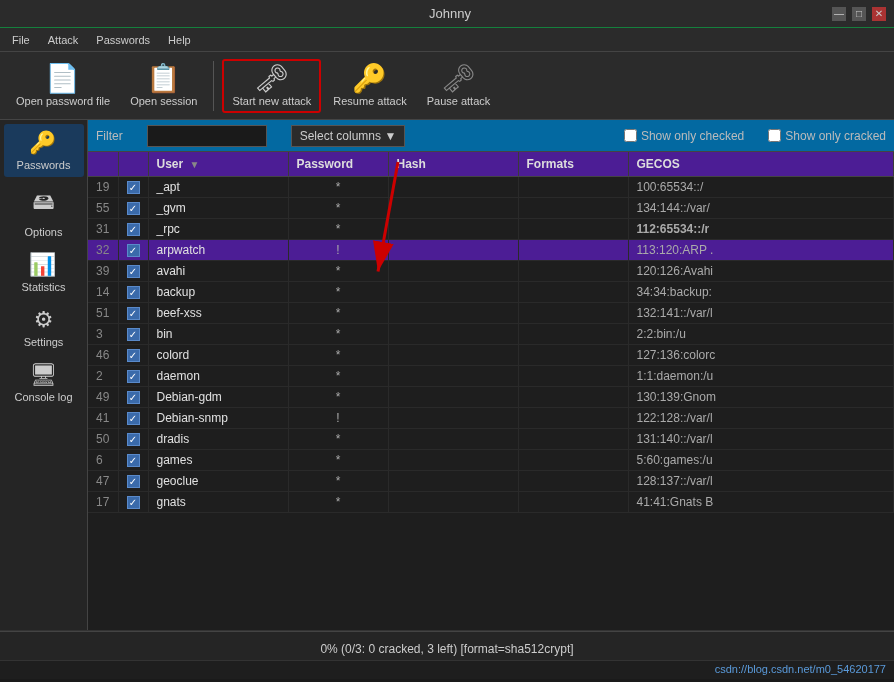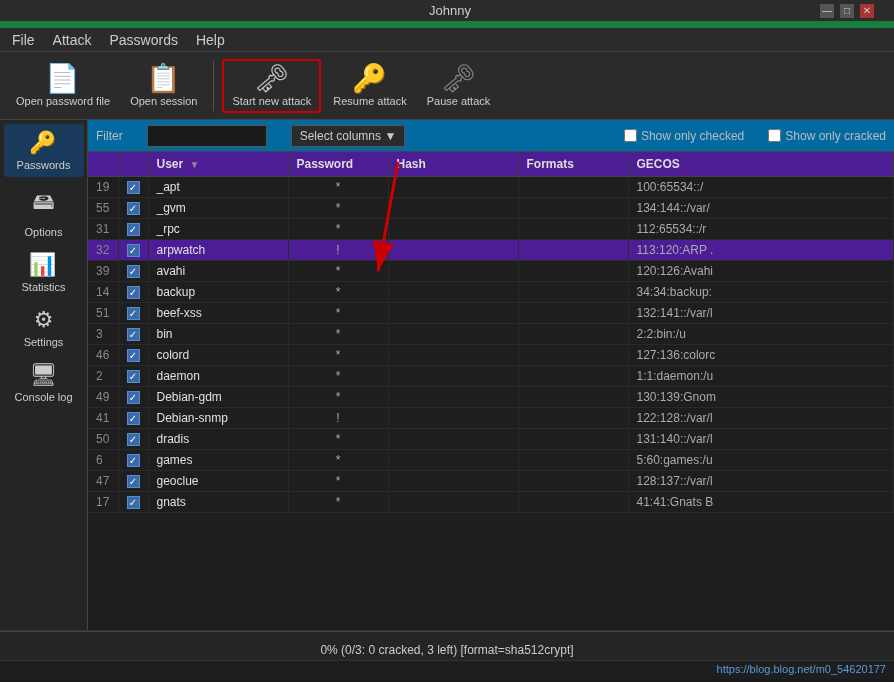--- a/index.html
+++ b/index.html
@@ -12,22 +12,22 @@
       overflow: hidden;
       font-size: 13px;
     }
 
     
     .title-bar {
       background: #2b2b2b;
       display: flex;
       align-items: center;
       justify-content: space-between;
-      padding: 4px 20px;
-      border-bottom: 7px solid #15803d;
+      padding: 4px 8px;
+      border-bottom: 1px solid #15803d;
       height: 28px;
     }
     .title-bar-title {
       flex: 1;
       text-align: center;
       font-size: 13px;
       color: #ccc;
     }
     .window-controls {
       display: flex;
@@ -54,21 +54,21 @@
       gap: 2px;
       padding: 2px 4px;
       border-bottom: 1px solid #444;
       height: 24px;
       align-items: center;
     }
     .menu-item {
       padding: 2px 8px;
       cursor: pointer;
       color: #ccc;
-      font-size: 14px;
+      font-size: 11px;
       border-radius: 2px;
     }
 
     
     .toolbar {
       background: #2b2b2b;
       display: flex;
       align-items: center;
       padding: 4px 8px;
       gap: 4px;
@@ -254,21 +254,20 @@
     }
     .status-text-bar {
       padding: 3px 16px;
       font-size: 12px;
       color: #ccc;
       text-align: center;
       background: #252525;
       border-bottom: 1px solid #333;
       height: 22px;
       display: flex;
-      align-items: center;
       justify-content: center;
     }
     .url-bar {
       padding: 2px 8px;
       font-size: 11px;
       color: #5a9aDA;
       text-align: right;
       height: 18px;
     }
 
@@ -446,21 +445,21 @@
   </tr>
               <tr>
     <td class="row-num">31</td>
     <td class="row-checkbox">
       <span class="cb-check">✓</span>
     </td>
     <td class="user-col">_rpc</td>
     <td class="pass-col">*</td>
     <td class="hash-col"></td>
     <td class="formats-col"></td>
-    <td class="gecos-col" style="max-width:140px;overflow:hidden;text-overflow:ellipsis;">112:65534::/r</td>
+    <td class="gecos-col" style="max-width:140px;overflow:hidden;text-overflow:ellipsis;font-weight:bold;">112:65534::/r</td>
   </tr>
               <tr class="selected">
     <td class="row-num">32</td>
     <td class="row-checkbox">
       <span class="cb-check">✓</span>
     </td>
     <td class="user-col">arpwatch</td>
     <td class="pass-col">!</td>
     <td class="hash-col"></td>
     <td class="formats-col"></td>
@@ -616,15 +615,15 @@
 </div>
 
 <div class="bottom-bar">
   <div style="background:#252525; height:8px; border-top:1px solid #444;">
     <div style="height:8px; width:0%; background:linear-gradient(to right,#1a5a9a,#2a7aca);"></div>
   </div>
   <div class="status-text-bar">
     <span>0% (0/3: 0 cracked, 3 left) [format=sha512crypt]</span>
   </div>
   <div class="url-bar">
-    <span>https://blog.blog.net/m0_54620177</span>
+    <span>csdn://blog.csdn.net/m0_54620177</span>
   </div>
 </div>
 
 </body></html>

